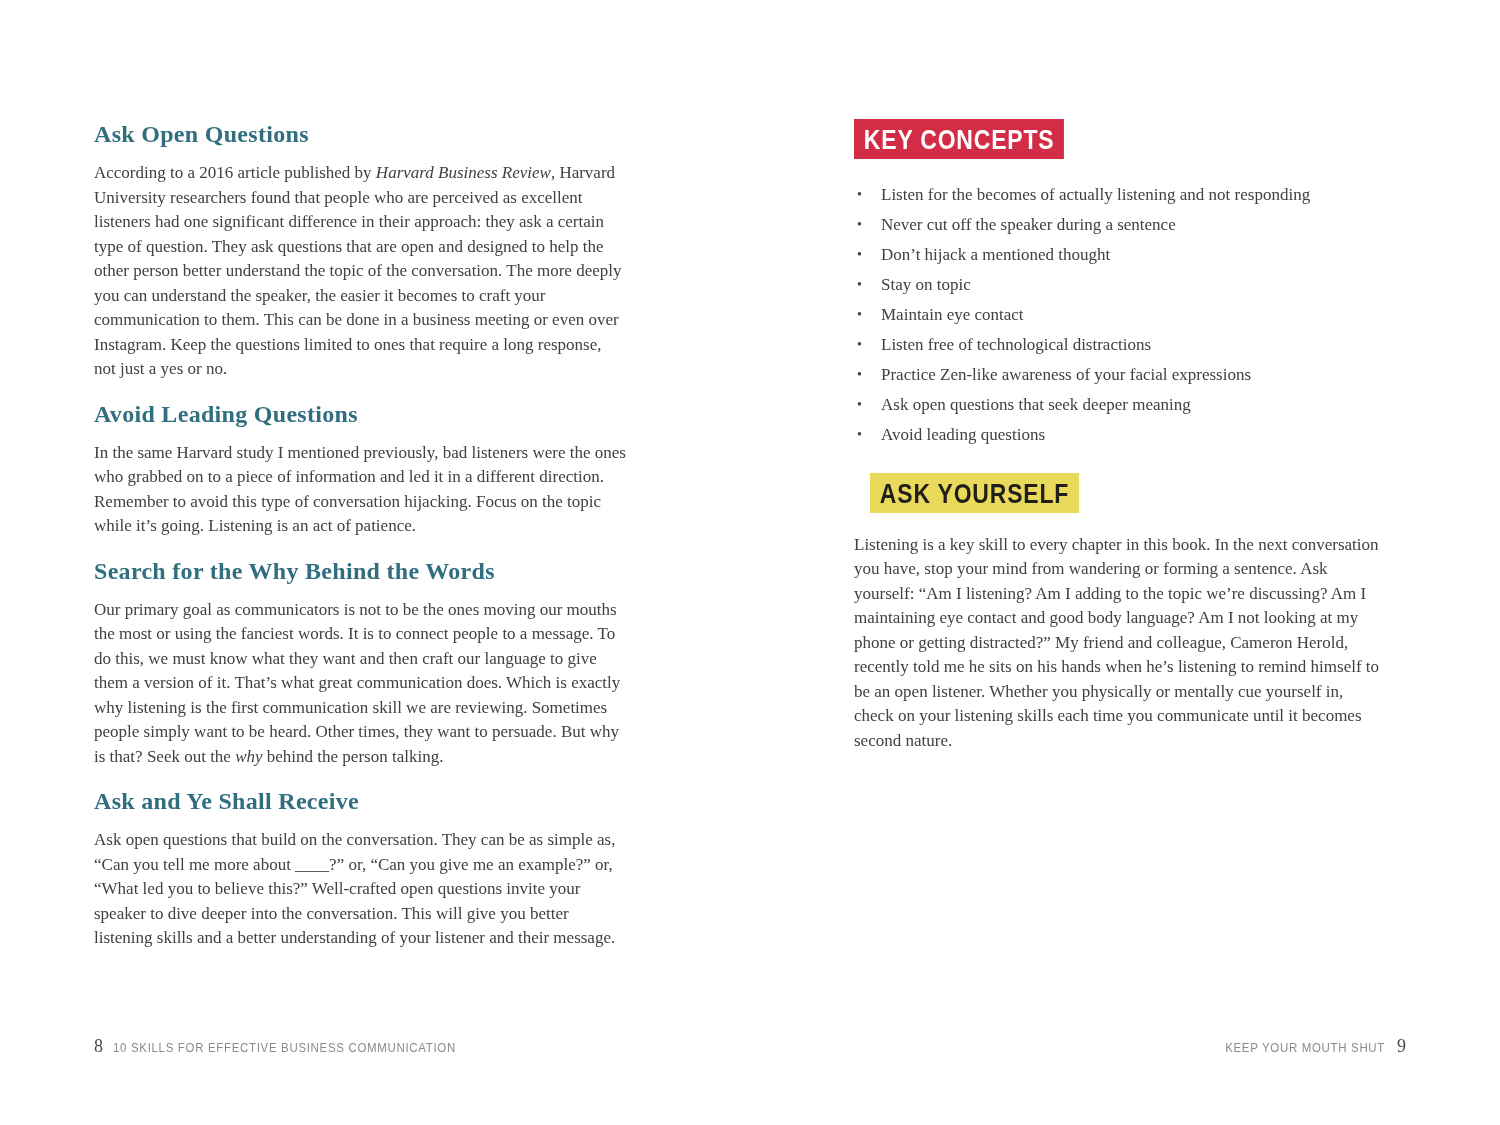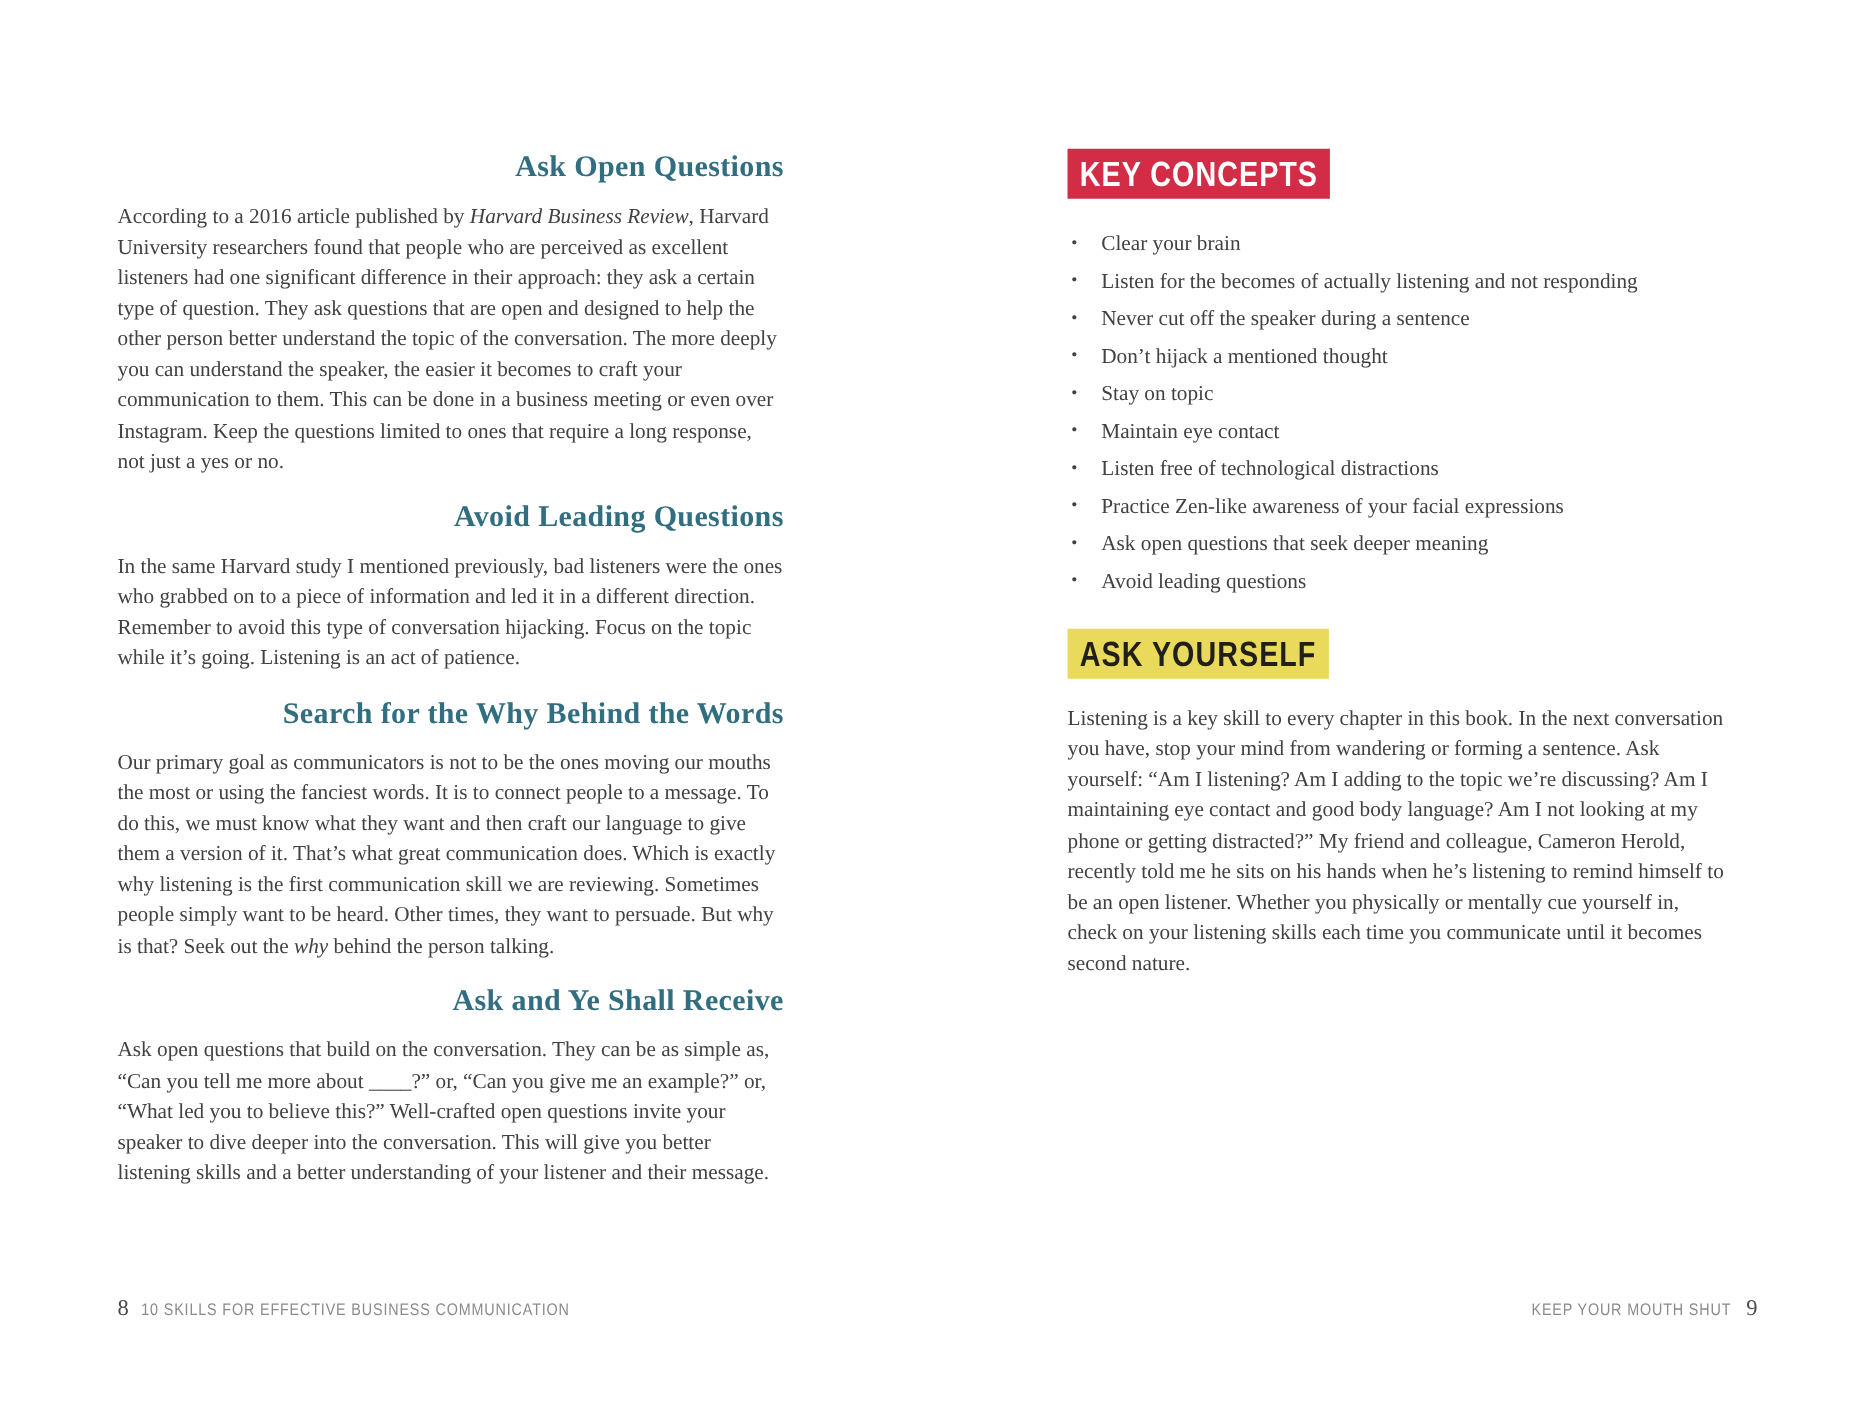--- a/index.html
+++ b/index.html
@@ -21,21 +21,20 @@
   .right-page { left: 854px; width: 533px; }
 
   .section-heading {
     font-family: "Liberation Serif", serif;
     font-weight: bold;
     font-size: 24px;
     line-height: 29px;
     color: #306e80;
     letter-spacing: 0.3px;
     margin: 18px 0 12px 0;
-    text-align: right;
   }
   .section-heading.first { margin-top: 8px; }
 
   .body-para {
     font-size: 17px;
     line-height: 24.5px;
     color: #414141;
     margin: 0;
     text-align: left;
   }
@@ -56,21 +55,21 @@
     padding: 0 12px;
     font-family: "Liberation Sans", sans-serif;
     font-weight: bold;
     font-size: 28px;
     letter-spacing: 1px;
     transform: scaleX(0.82);
     transform-origin: left center;
   }
   .badge-red .badge-text    { background: #d32c47; color: #ffffff; }
   .badge-yellow .badge-text { background: #eada5c; color: #211f1a; }
-  .badge-yellow { margin-top: 25px; }
+  .badge-yellow { margin-top: 25px; margin-left: 16px; }
 
   .concept-list {
     list-style: none;
     margin: 24px 0 0 0;
     padding: 0;
   }
   .concept-list li {
     position: relative;
     padding-left: 27px;
     font-size: 17px;
@@ -133,21 +132,20 @@
 
 </div>
 
 <div class="page-col right-page">
 
   <div class="badge badge-red">
     <span class="badge-text">KEY CONCEPTS</span>
   </div>
 
   <ul class="concept-list">
-    <li>Clear your brain</li>
     <li>Listen for the becomes of actually listening and not responding</li>
     <li>Never cut off the speaker during a sentence</li>
     <li>Don’t hijack a mentioned thought</li>
     <li>Stay on topic</li>
     <li>Maintain eye contact</li>
     <li>Listen free of technological distractions</li>
     <li>Practice Zen-like awareness of your facial expressions</li>
     <li>Ask open questions that seek deeper meaning</li>
     <li>Avoid leading questions</li>
   </ul>

